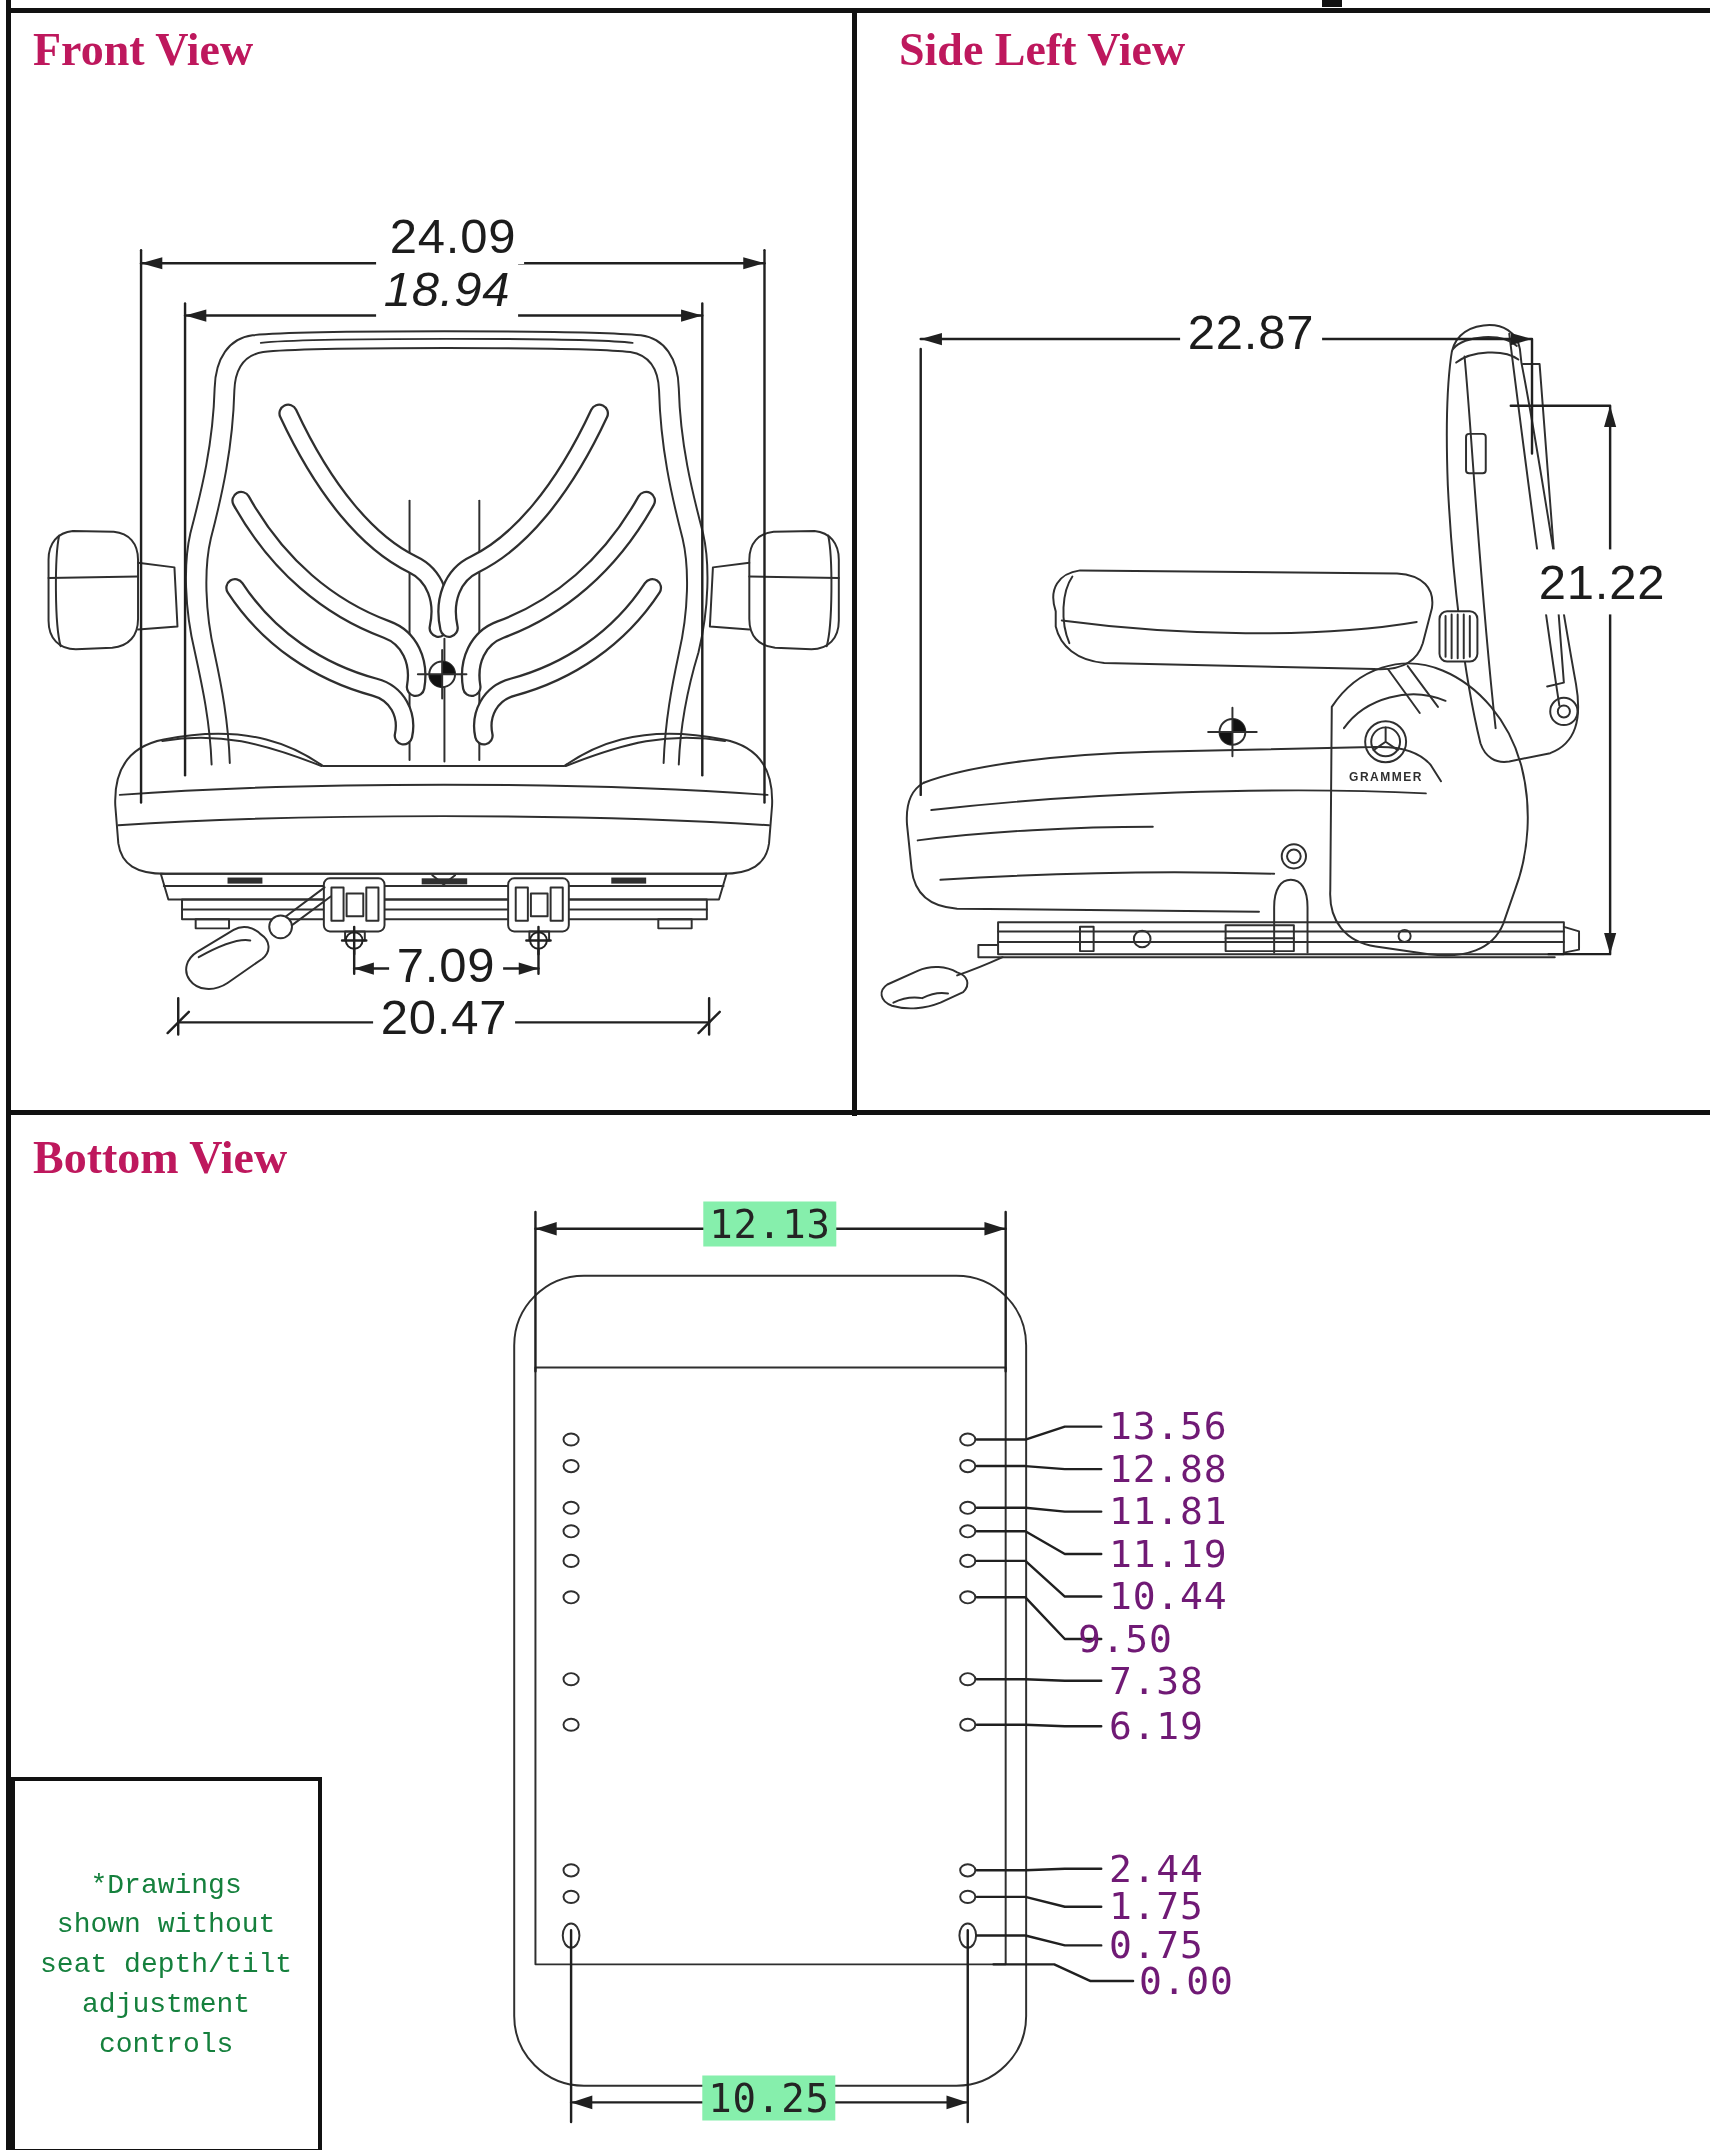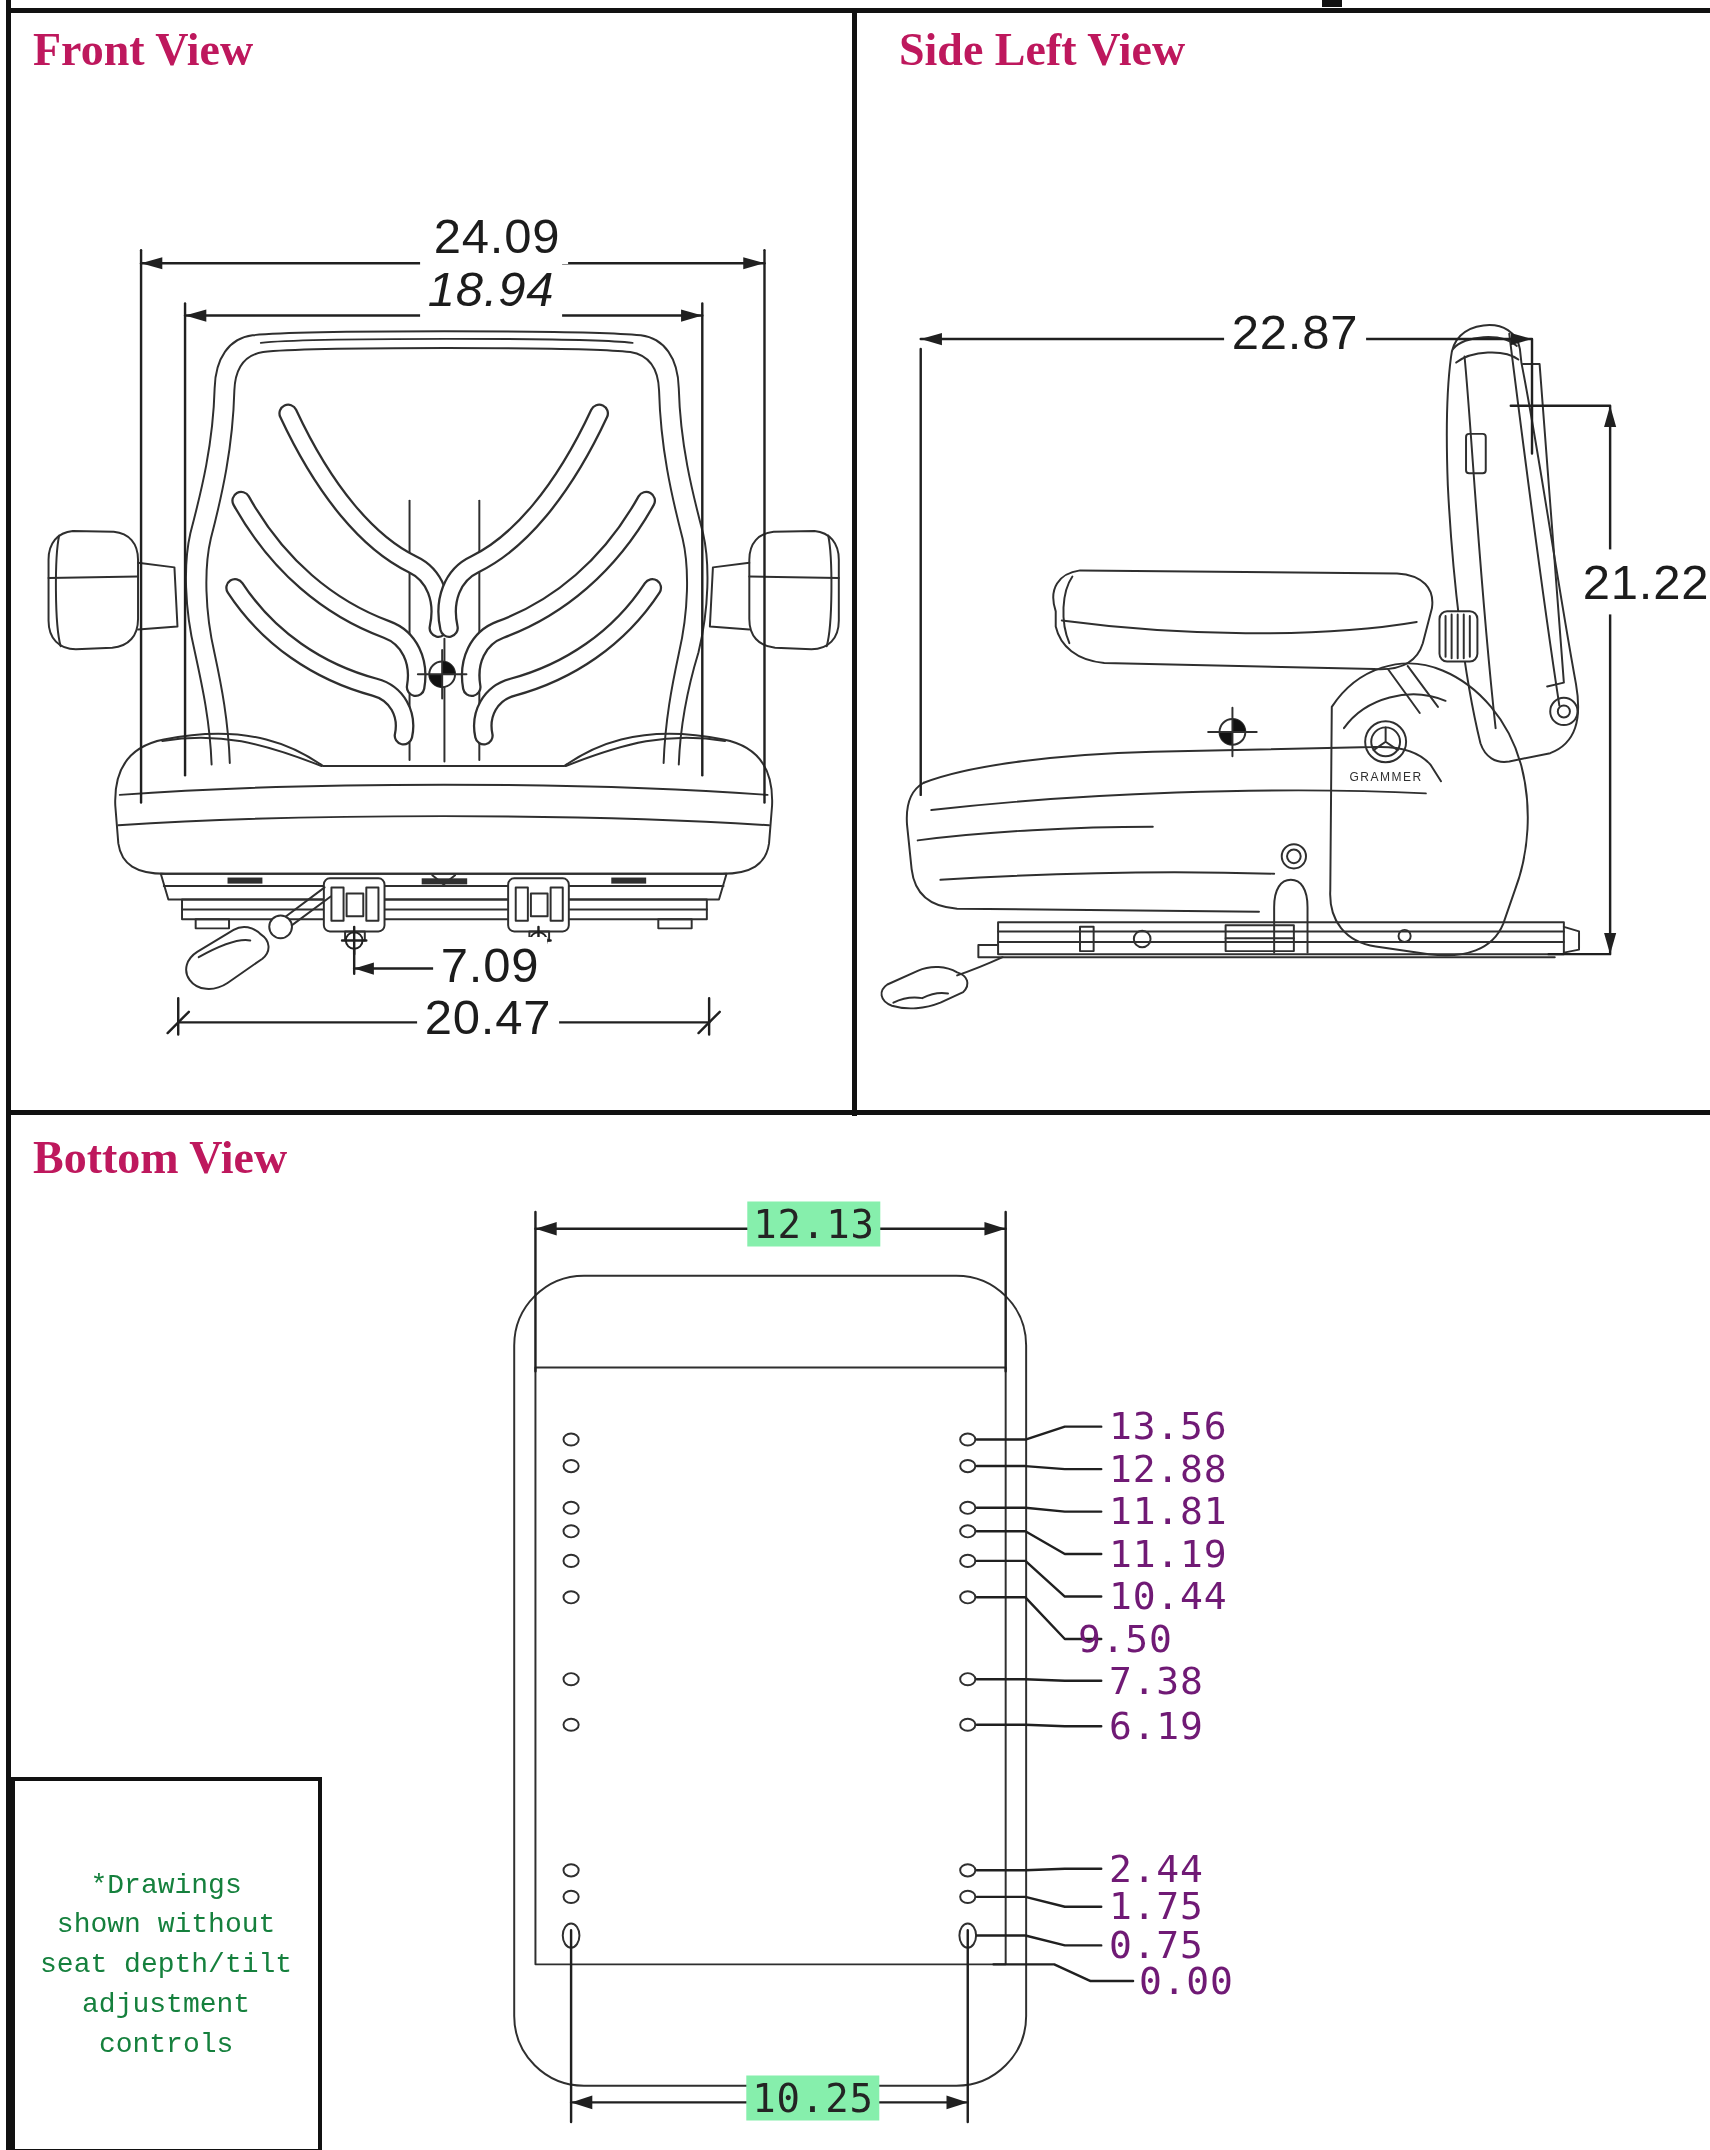--- a/index.html
+++ b/index.html
@@ -9,29 +9,29 @@
   .art{position:absolute;left:0;top:0;width:1711px;height:2151px;}
   .art path,.art line,.art rect,.art ellipse,.art circle{fill:none;stroke:#2f2f2f;stroke-width:2.6;
         stroke-linecap:round;stroke-linejoin:round;}
   .art .dimln{stroke:#202020;stroke-width:3.2;}
   .art .arrow{fill:#202020;stroke:none;}
   .art .wfill{fill:#ffffff;}
   .art .dark{fill:#2f2f2f;stroke:none;}
   .art .cgfill{fill:#111111;stroke:none;}
   .title{position:absolute;font-family:"Liberation Serif",serif;font-weight:700;font-size:46px;
         color:#be185d;white-space:nowrap;}
-  .ctr{position:absolute;transform:translate(-50%,-50%);white-space:nowrap;margin-left:44px;}
+  .ctr{position:absolute;transform:translate(-50%,-50%);white-space:nowrap;}
   .dim-sans{font-family:"Liberation Sans",sans-serif;font-size:49px;color:#1c1c1c;
         letter-spacing:0.8px;background:#ffffff;padding:0 7.6px;}
   .dim-cad{font-family:"DejaVu Sans Mono",monospace;font-size:39px;color:#242424;
         letter-spacing:0.8px;background:#86efac;padding:0 6px;}
   .holelbl{position:absolute;transform:translateY(-50%);font-family:"DejaVu Sans Mono",monospace;
         font-size:38px;color:#701a75;letter-spacing:0.8px;white-space:nowrap;}
   .brand{position:absolute;transform:translate(-50%,-50%);font-family:"Liberation Sans",sans-serif;
-        font-weight:400;font-size:12px;letter-spacing:1.5px;color:#2f2f2f;white-space:nowrap;}
+        font-weight:700;font-size:12px;letter-spacing:1.5px;color:#2f2f2f;white-space:nowrap;}
   .note-box{position:absolute;left:10.6px;top:1777px;width:303px;height:368px;border:4.6px solid #111111;
         display:flex;align-items:center;justify-content:center;background:#ffffff;}
   .note-text{font-family:Liberation Mono, monospace;font-size:28px;color:#15803d;line-height:1.42;
         text-align:center;white-space:pre-line;}
 </style>
 </head>
 <body>
 
 <div class="page">
 

